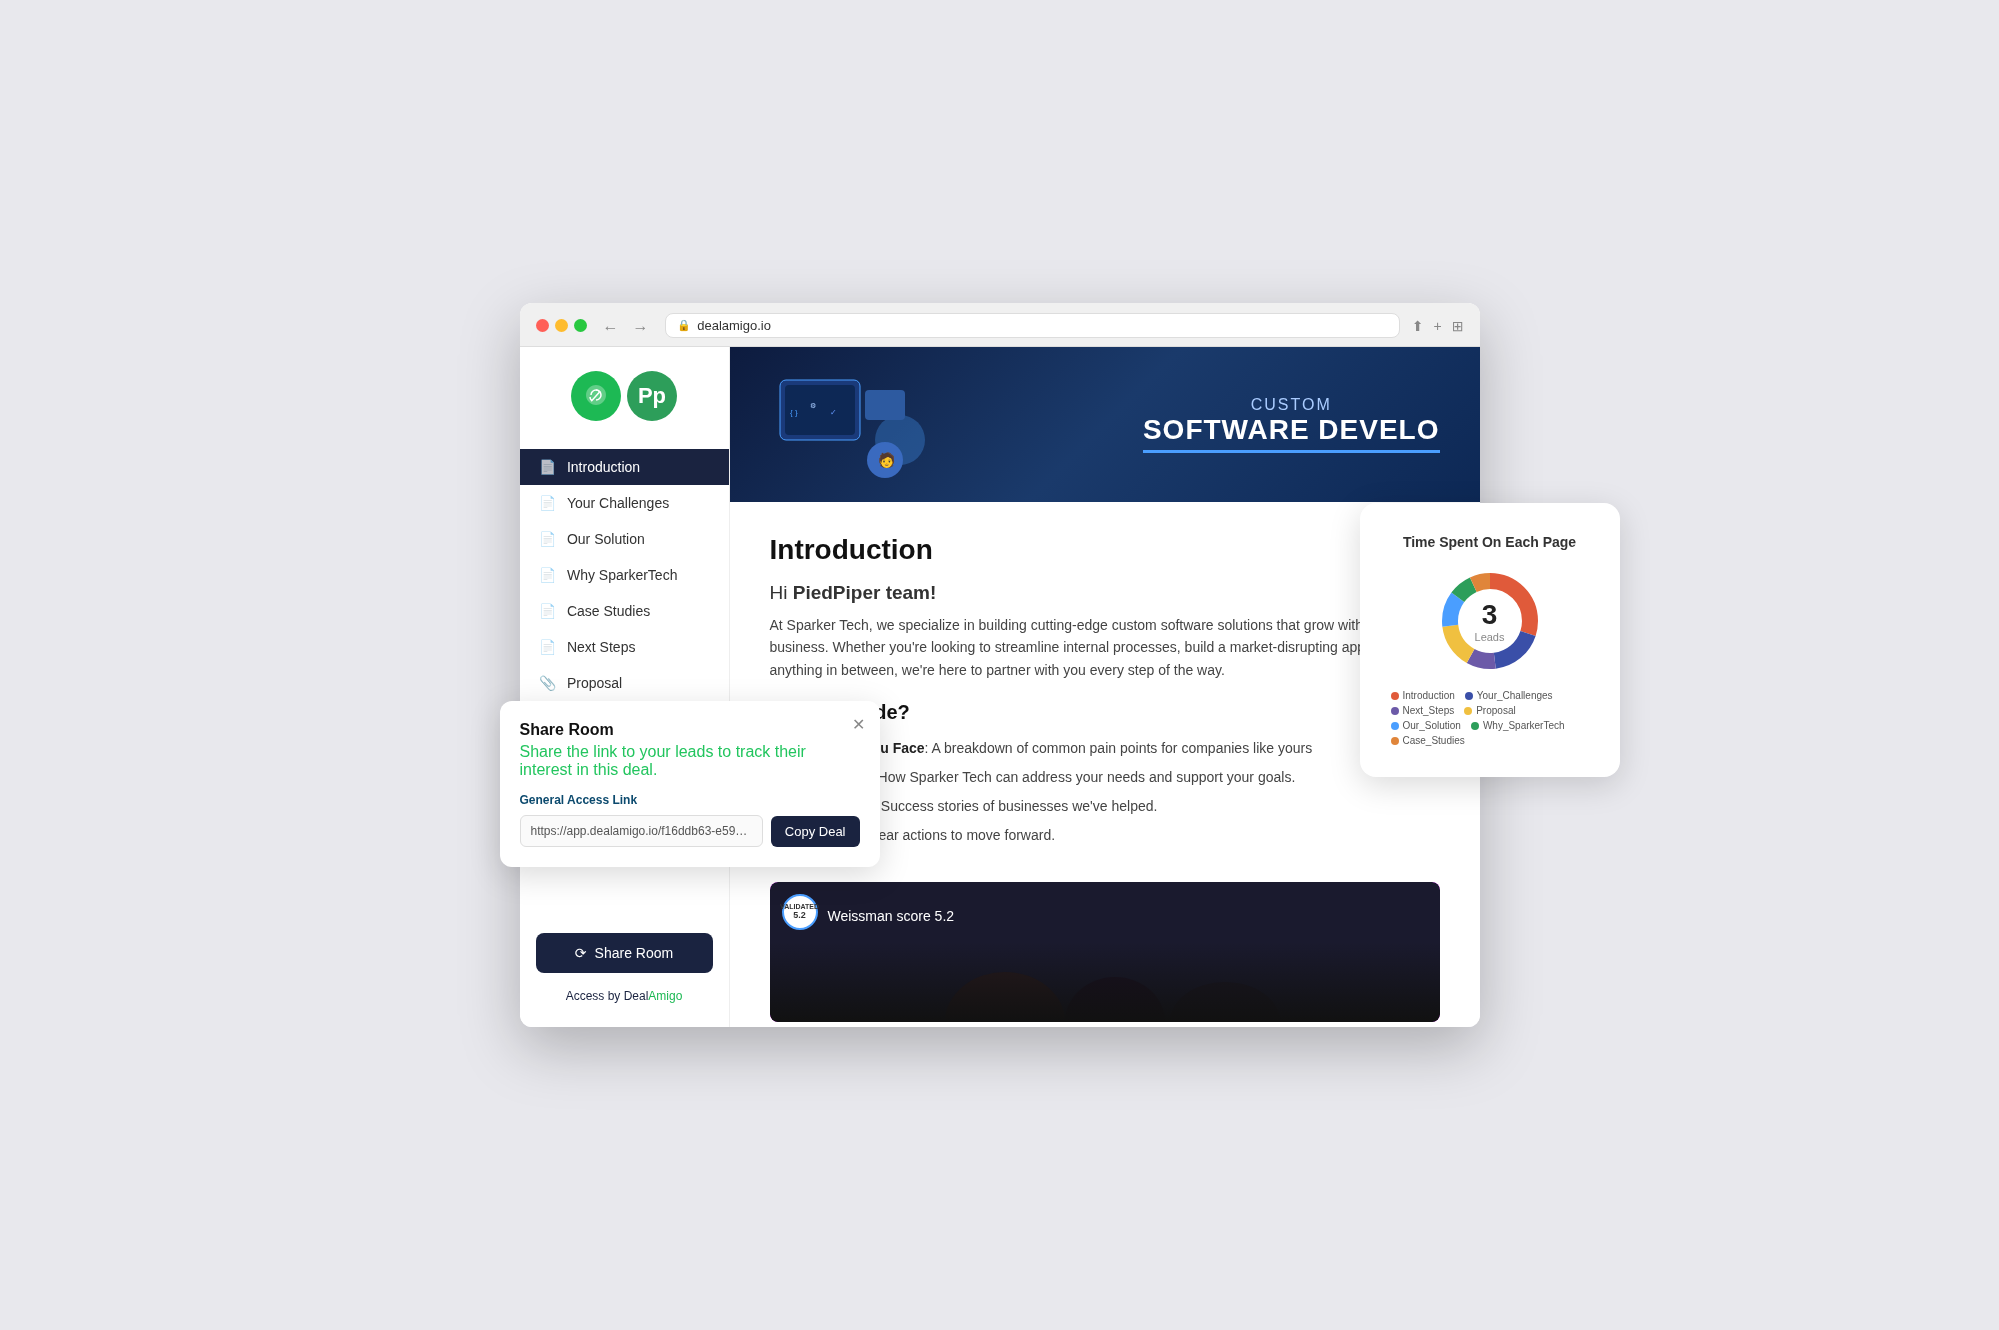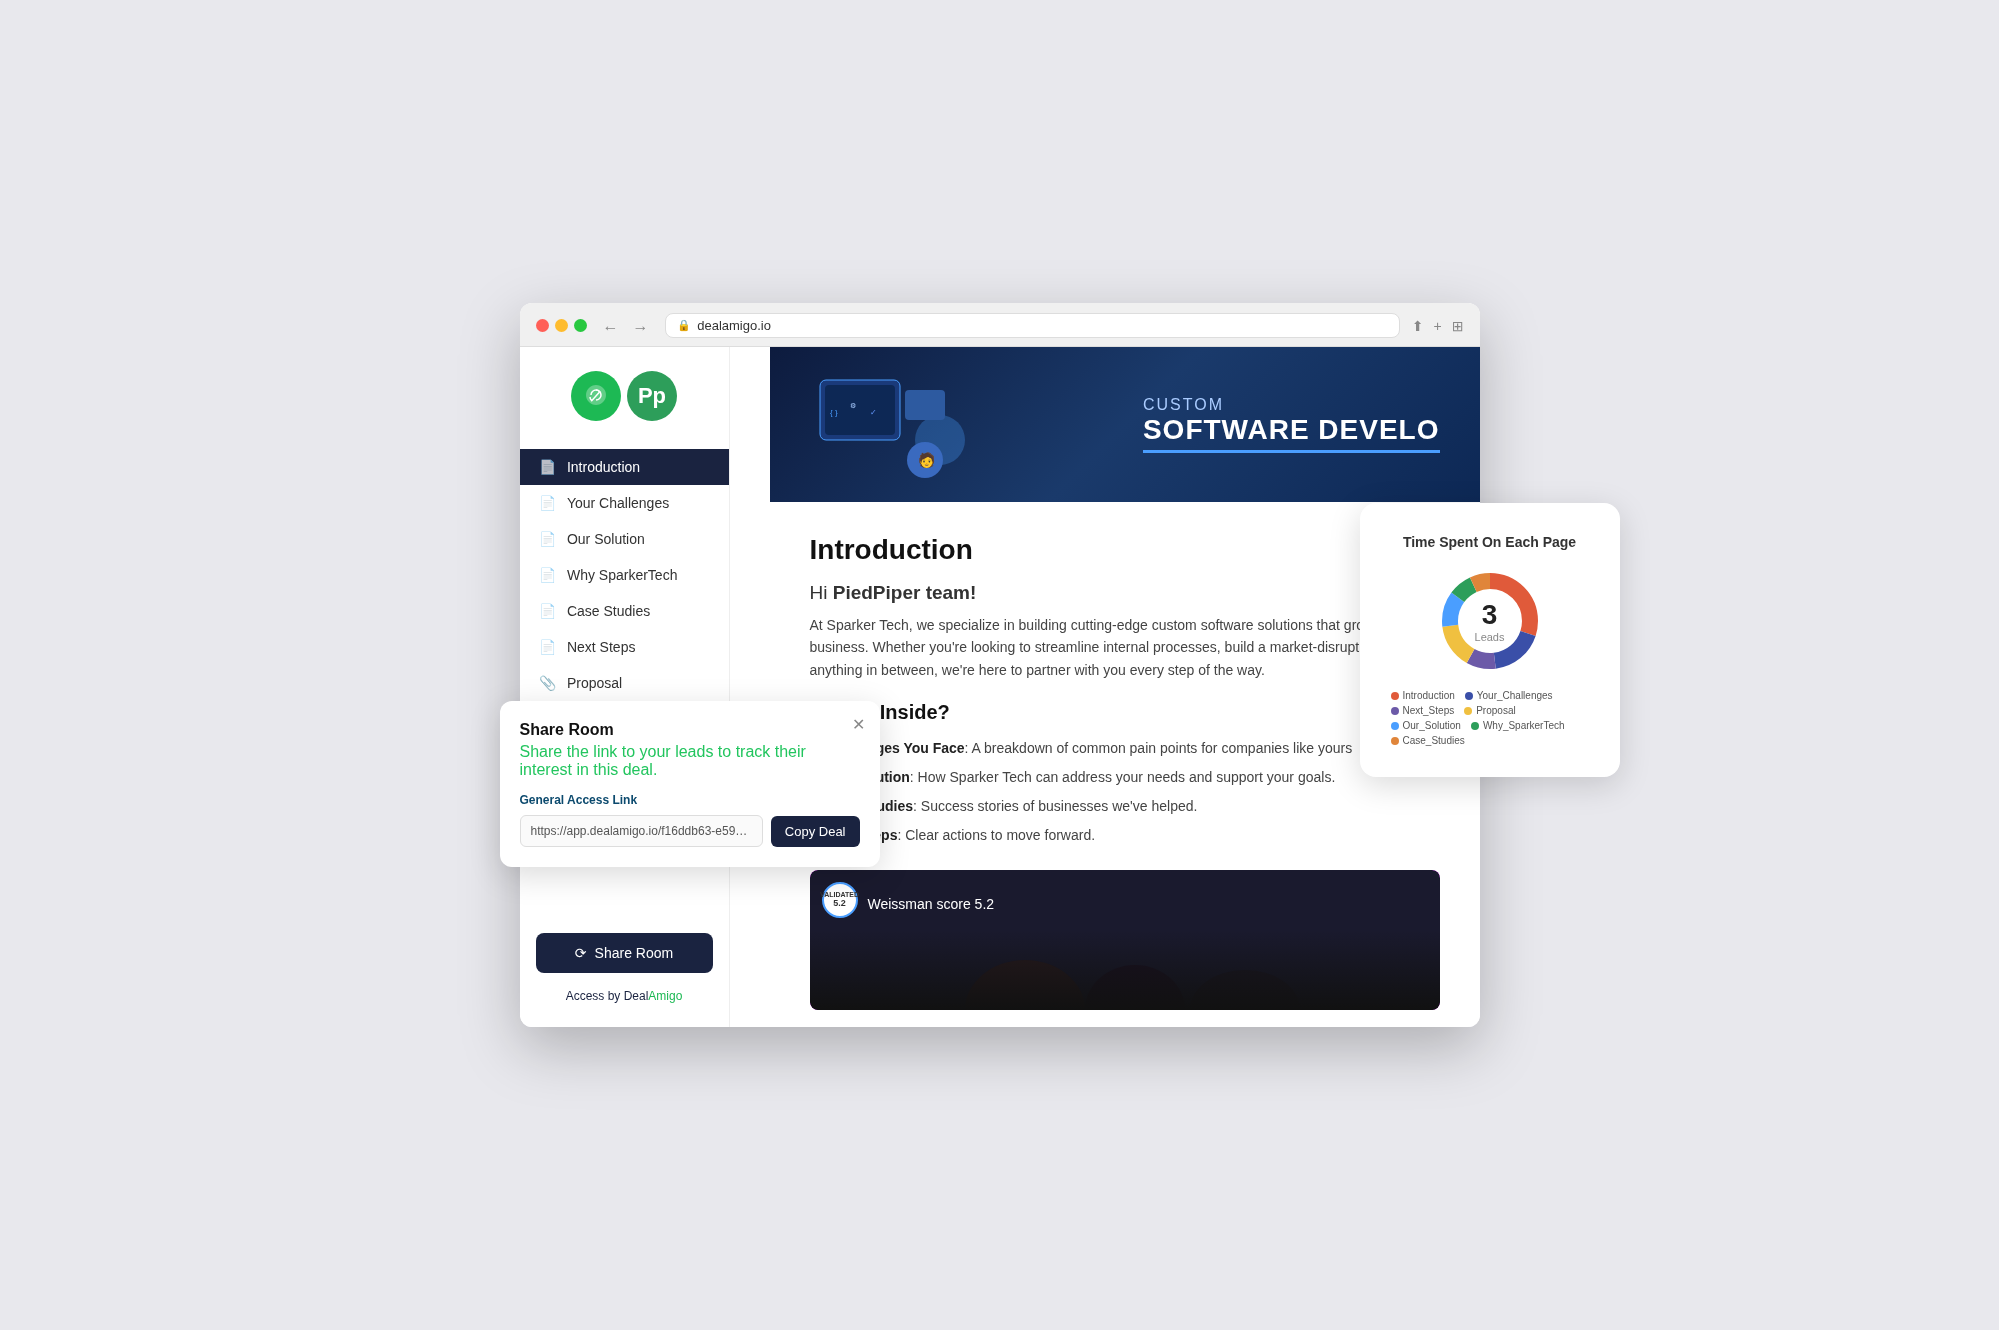--- a/index.html
+++ b/index.html
@@ -53,21 +53,20 @@
     }
     .lock-icon { color: #888; font-size: 11px; }
     .browser-actions { display: flex; gap: 10px; color: #888; font-size: 14px; }
 
     
     .browser-body {
       display: flex;
       height: 680px;
       overflow: hidden;
       border-radius: 0 0 12px 12px;
-      gap: 40px;
     }
 
     
     .sidebar {
       width: 210px;
       min-width: 210px;
       background: #fff;
       border-right: 1px solid #eee;
       padding: 24px 0 16px;
       display: flex;
@@ -145,21 +144,21 @@
       height: 155px;
       background: linear-gradient(135deg, #0d1b3e 0%, #1a3a6b 50%, #0d2855 100%);
       display: flex;
       align-items: center;
       padding: 0 40px;
       position: relative;
       overflow: hidden;
     }
     .hero-banner-content {
       color: #fff;
-      text-align: left;
+      text-align: center;
       margin-left: auto;
     }
     .hero-custom { font-size: 16px; font-weight: 300; letter-spacing: 2px; color: #aaccff; }
     .hero-title { font-size: 28px; font-weight: 800; color: #fff; letter-spacing: 1px; }
     .hero-underline { width: 100%; height: 3px; background: #4a9eff; margin-top: 4px; }
 
     .hero-illustration {
       position: absolute;
       left: 40px;
       top: 0;
@@ -196,21 +195,21 @@
       margin-bottom: 8px;
       line-height: 1.5;
     }
     .list-item strong { font-weight: 600; color: #222; }
 
     .video-thumb {
       width: 100%;
       height: 140px;
       background: #d946ef;
       border-radius: 8px;
-      margin-top: 24px;
+      margin-top: 36px;
       position: relative;
       overflow: hidden;
       display: flex;
       align-items: flex-start;
       padding: 12px;
     }
     .video-badge {
       background: #fff;
       border-radius: 50%;
       width: 36px;

